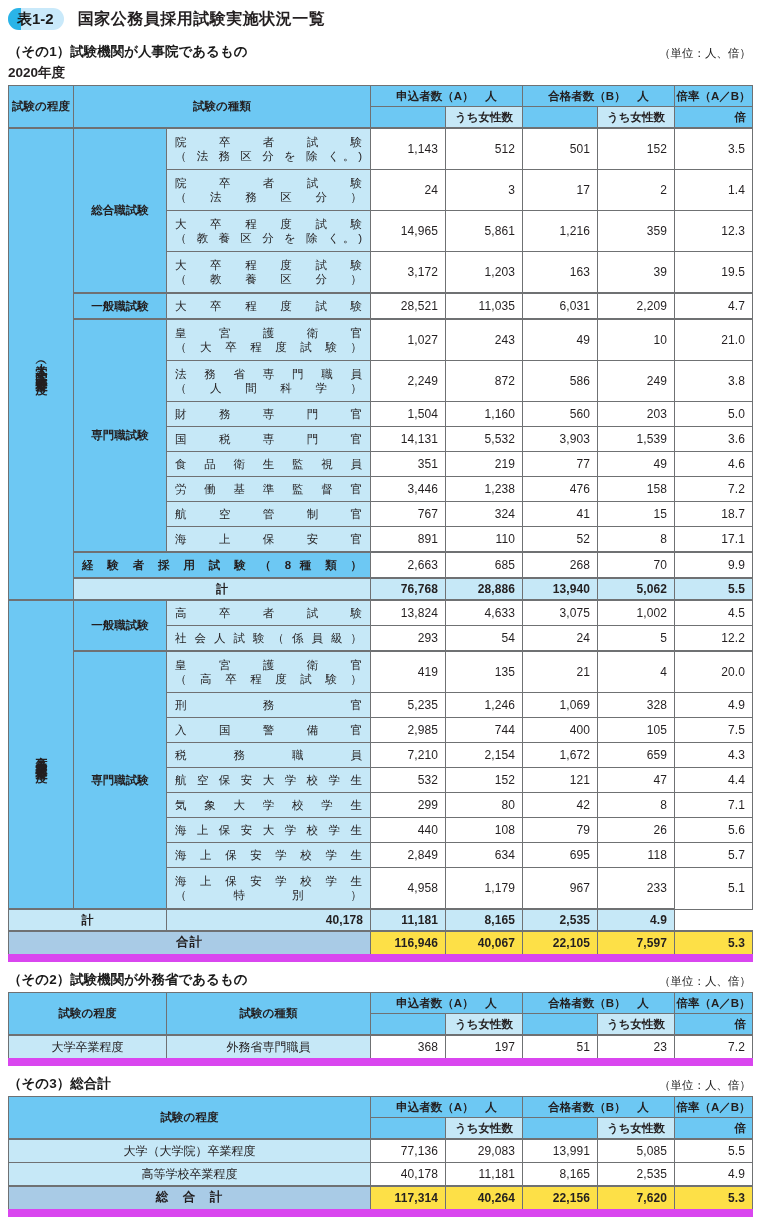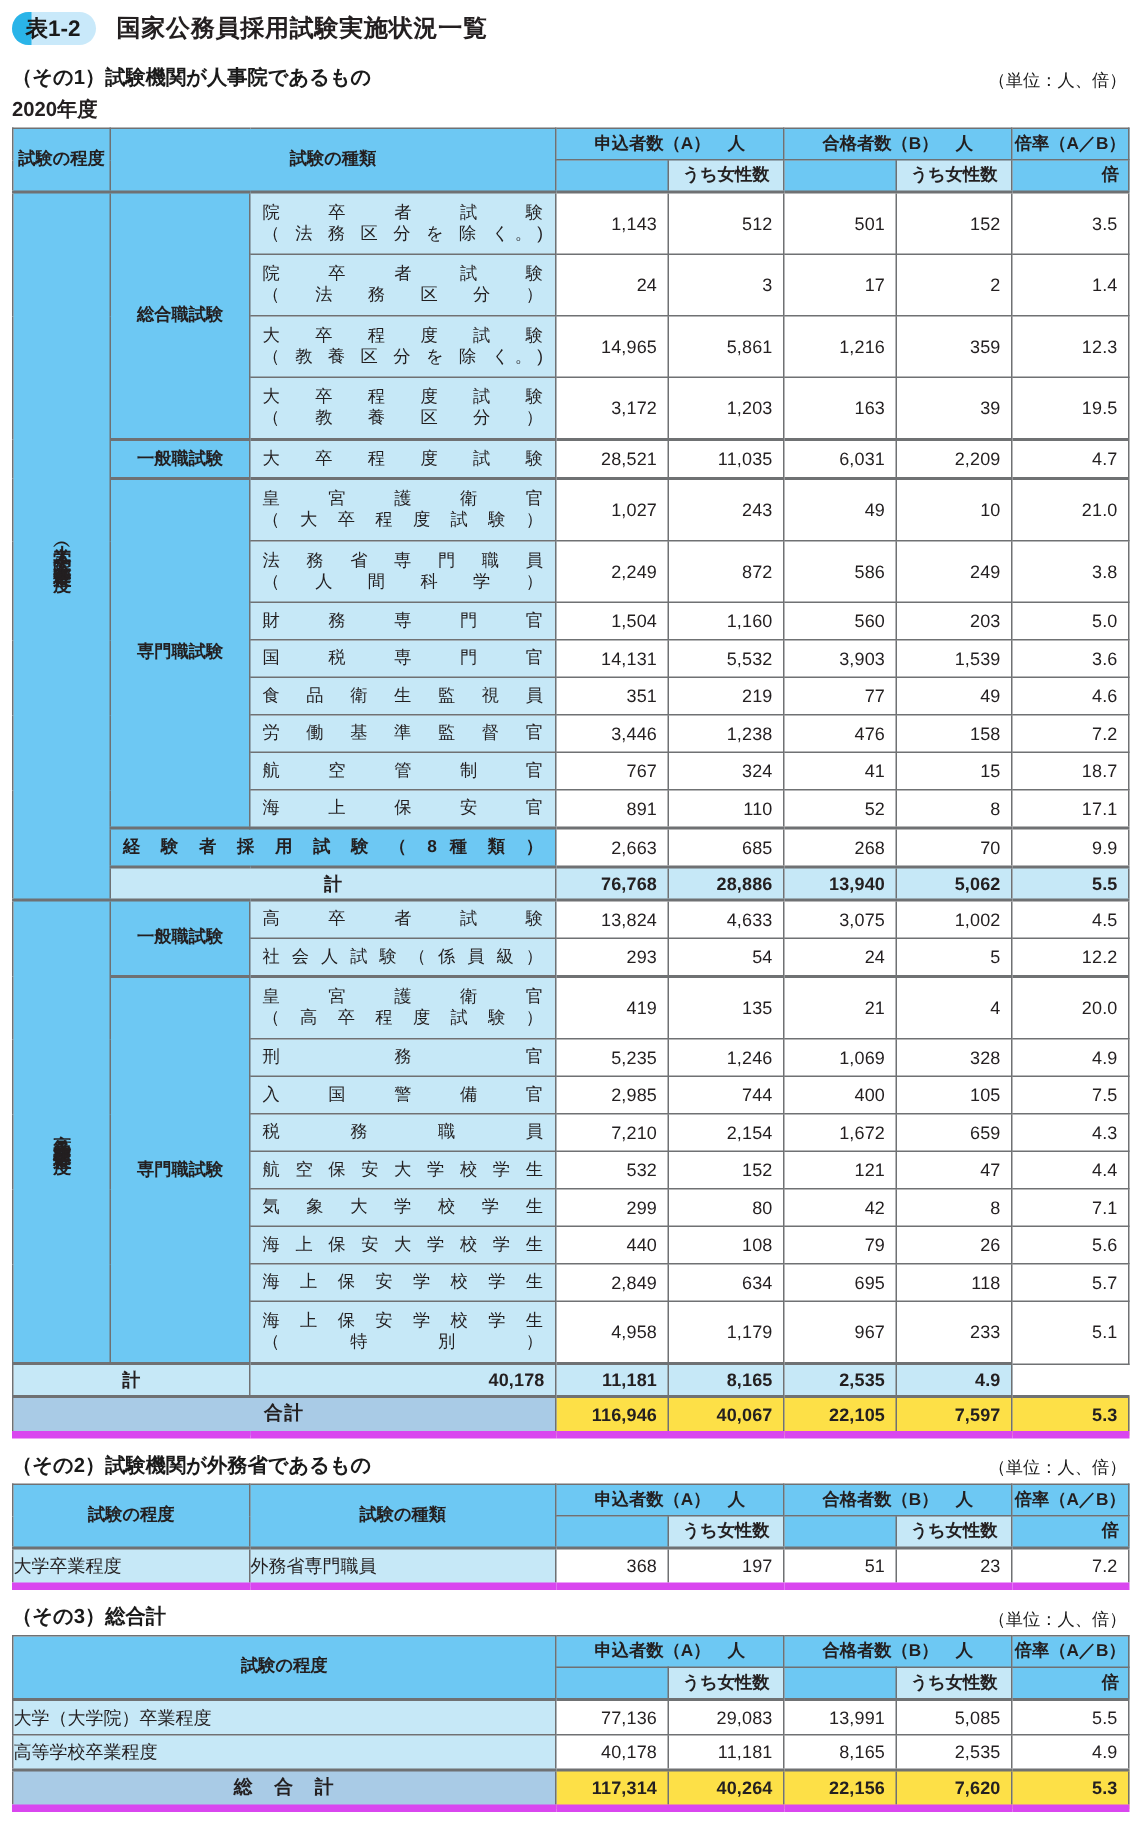--- a/index.html
+++ b/index.html
@@ -100,27 +100,27 @@
   .sum-lbl{
     background:#c6e8f7; text-align:center; font-weight:bold; font-size:12px; height:20px;
   }
   .gtot-lbl{
     background:#a9cbe6; text-align:center; font-weight:bold; font-size:12.5px;
     letter-spacing:1px; height:22px;
   }
   .gtot .num{background:#fde047; font-weight:bold;}
   .sum .num{font-weight:bold;}
   .thickrow > td{border-top:2px solid #6f7173;}
-  .thickbot > td{border-bottom:5px solid #d946ef;}
+  .thickbot > td{border-bottom:8px solid #d946ef;}
   .exp{
     background:#6dc8f3; font-weight:bold; font-size:11.5px;
     padding:3px 8px; text-align:justify; text-align-last:justify; height:18px;
   }
   .two-line{height:34px;}
-  .cellc{background:#c6e8f7;text-align:left;font-size:12px;height:22px;}
+  .cellc{background:#c6e8f7;text-align:center;font-size:12px;height:22px;}
 </style>
 </head>
 <body>
 
 <div class="page">
 
   <div class="title-row">
     <div class="badge">
         <span>表1-2</span>
       </div>

